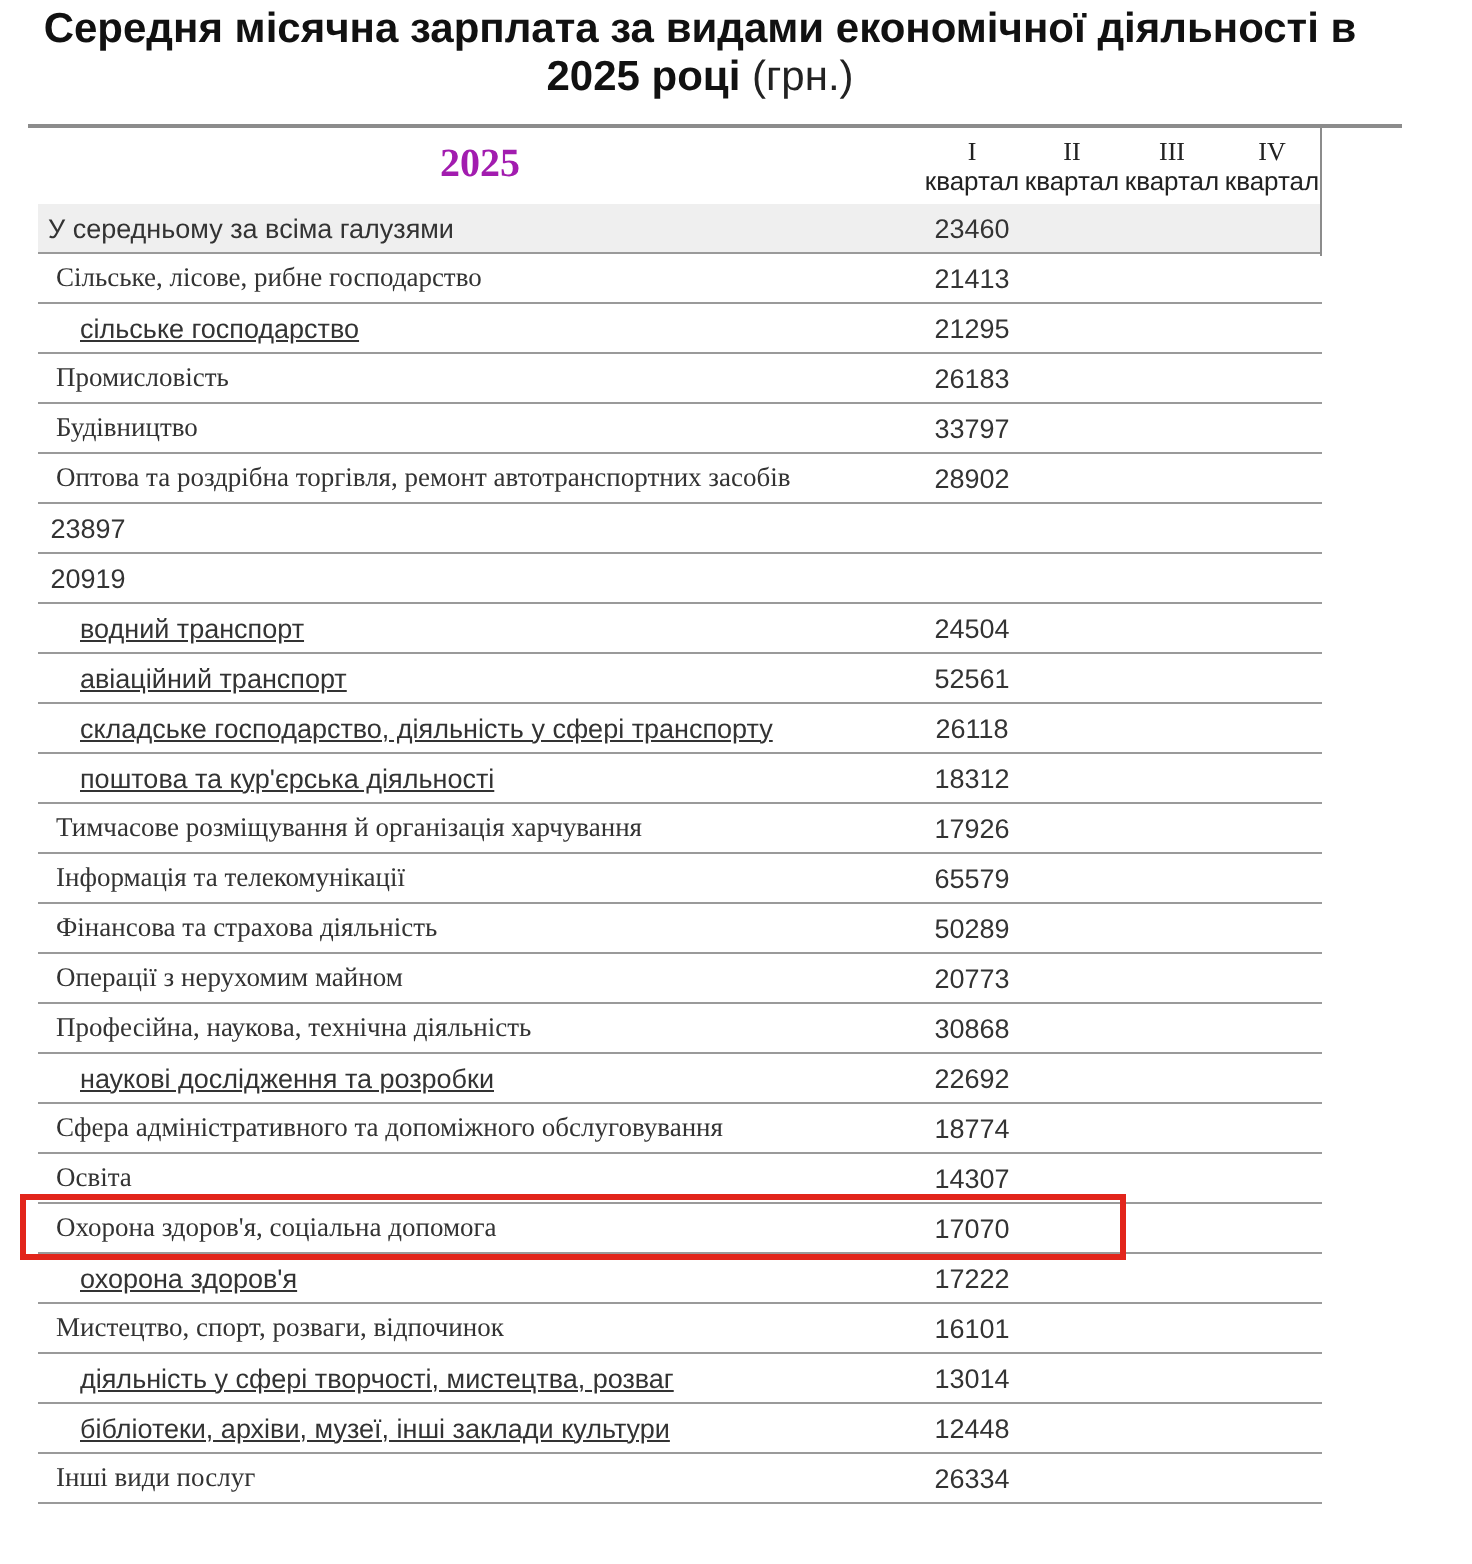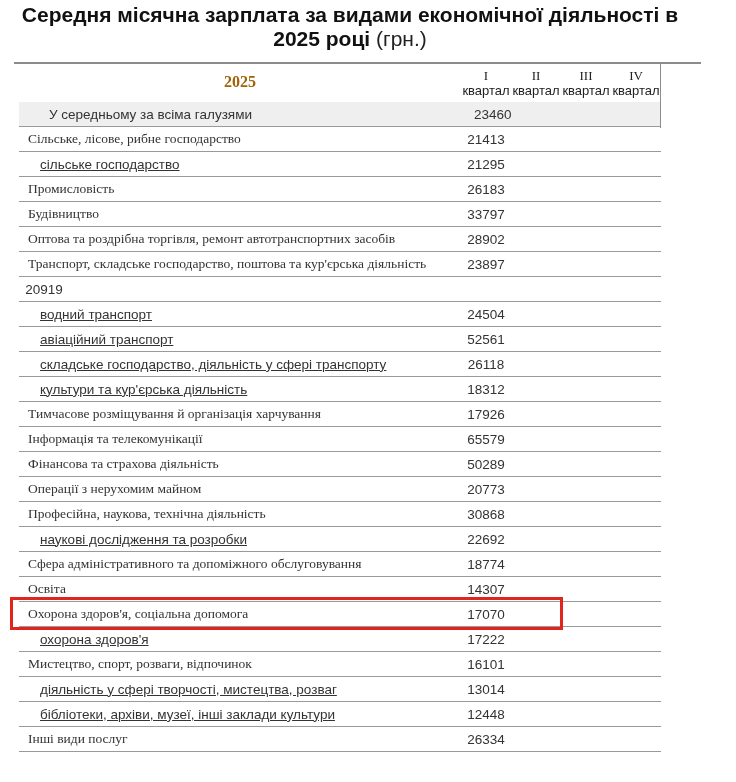--- a/index.html
+++ b/index.html
@@ -21,21 +21,21 @@
     position:absolute;top:0;left:-5px;width:687px;height:2px;
     background:#8c8c8c;
   }
   .head-right-border{
     position:absolute;top:0;left:641px;width:1px;height:66px;background:#8c8c8c;
   }
   .thead{display:flex;height:40px;}
   .th-year{
     width:442px;text-align:center;line-height:40px;
     font-family:"Liberation Serif","DejaVu Serif",serif;
-    font-weight:bold;font-size:16px;color:#a16207;
+    font-weight:bold;font-size:20px;color:#a21caf;
   }
   .th-q{
     width:50px;display:flex;flex-direction:column;justify-content:center;
     align-items:center;text-align:center;padding-top:2px;box-sizing:border-box;
   }
   .th-q .q-num{
     font-family:"Liberation Serif","DejaVu Serif",serif;
     font-size:13px;line-height:15px;color:#222222;
   }
   .th-q .q-word{
@@ -44,21 +44,21 @@
   
   .row{
     display:flex;height:25px;box-sizing:border-box;
     border-bottom:1px solid #9a9a9a;align-items:center;
   }
   .row.summary{background:#efefef;}
   .cell-label{
     width:442px;box-sizing:border-box;font-size:13.5px;color:#333333;
     white-space:nowrap;overflow:hidden;
   }
-  .indent-0{padding-left:5px;margin-left:25px;}
+  .indent-0{padding-left:5px;}
   .indent-1{padding-left:9px;font-family:Liberation Serif, serif;}
   .indent-2{padding-left:21px;text-decoration:underline;}
   .cell-value{
     width:50px;text-align:center;font-size:13.5px;color:#333333;
   }
   
   .highlight-box{
     position:absolute;left:10px;top:597px;width:553px;height:33px;
     box-sizing:border-box;border:3px solid #e2251b;background:transparent;
     pointer-events:none;
@@ -130,21 +130,20 @@
         <div class="cell-value"></div>
       </div>
       <div class="row">
         <div class="cell-label indent-1">Оптова та роздрібна торгівля, ремонт автотранспортних засобів</div>
         <div class="cell-value">28902</div>
         <div class="cell-value"></div>
         <div class="cell-value"></div>
         <div class="cell-value"></div>
       </div>
       <div class="row">
-        <div class="cell-label indent-1">Транспорт, складське господарство, поштова та кур'єрська діяльність</div>
         <div class="cell-value">23897</div>
         <div class="cell-value"></div>
         <div class="cell-value"></div>
         <div class="cell-value"></div>
       </div>
       <div class="row">
         <div class="cell-value">20919</div>
         <div class="cell-value"></div>
         <div class="cell-value"></div>
         <div class="cell-value"></div>
@@ -164,21 +163,21 @@
         <div class="cell-value"></div>
       </div>
       <div class="row">
         <div class="cell-label indent-2">складське господарство, діяльність у сфері транспорту</div>
         <div class="cell-value">26118</div>
         <div class="cell-value"></div>
         <div class="cell-value"></div>
         <div class="cell-value"></div>
       </div>
       <div class="row">
-        <div class="cell-label indent-2">культури та кур'єрська діяльність</div>
+        <div class="cell-label indent-2">поштова та кур'єрська діяльності</div>
         <div class="cell-value">18312</div>
         <div class="cell-value"></div>
         <div class="cell-value"></div>
         <div class="cell-value"></div>
       </div>
       <div class="row">
         <div class="cell-label indent-1">Тимчасове розміщування й організація харчування</div>
         <div class="cell-value">17926</div>
         <div class="cell-value"></div>
         <div class="cell-value"></div>

